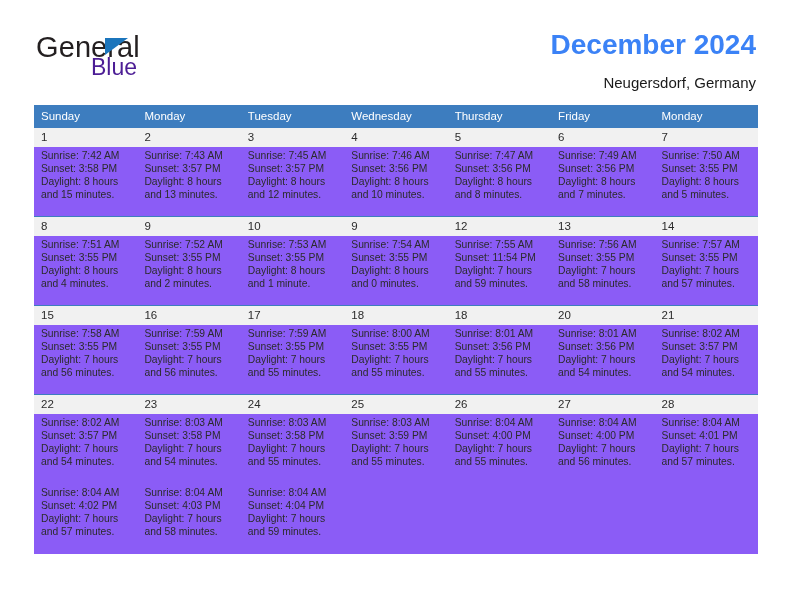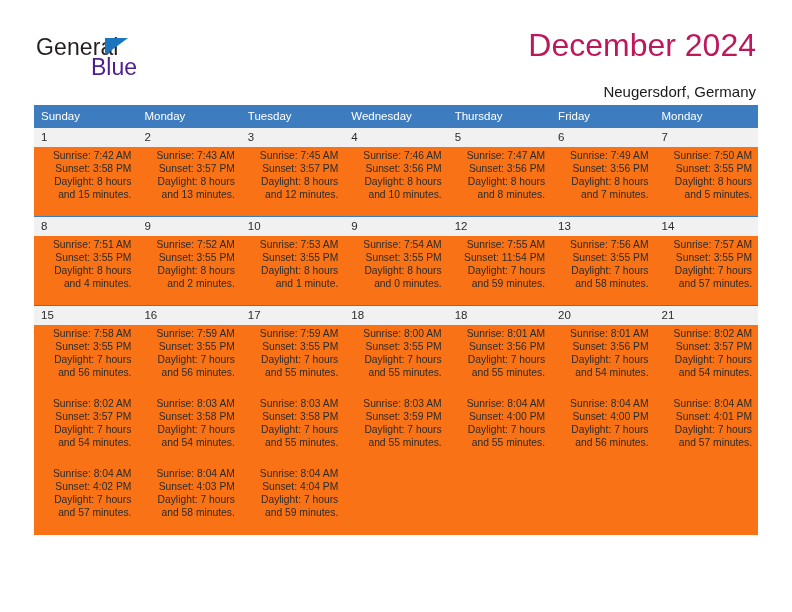--- a/index.html
+++ b/index.html
@@ -34,21 +34,21 @@
     position: absolute;
     left: 36px;
     top: 34px;
     width: 180px;
     height: 56px;
   }
   .brand-general {
     position: absolute;
     left: 0;
     top: 0;
-    font-size: 23px;
+    font-size: 29px;
     letter-spacing: .1px;
     color: #231f20;
     line-height: 26px;
     white-space: nowrap;
   }
   .brand-tri {
     position: absolute;
     left: 69px;
     top: 4px;
     width: 0;
@@ -66,28 +66,28 @@
     white-space: nowrap;
   }
 
   .title-block {
     position: absolute;
     right: 36px;
     top: 28px;
     text-align: right;
   }
   .cal-title {
-    font-size: 32px;
-    font-weight: normal;
-    color: #be185d;
+    font-size: 28px;
+    font-weight: bold;
+    color: #3b82f6;
     line-height: 34px;
     white-space: nowrap;
   }
   .cal-subtitle {
-    margin-top: 20px;
+    margin-top: 11px;
     font-size: 15px;
     color: #1a1a1a;
     line-height: 19px;
     white-space: nowrap;
   }
 
   
   .calendar {
     position: absolute;
     left: 34px;
@@ -118,26 +118,25 @@
     color: #2b2b2b;
     padding: 3px 0 3px 7px;
     height: 19px;
     box-sizing: border-box;
     vertical-align: top;
     white-space: nowrap;
   }
   tbody .daynum-row td.empty { color: transparent; }
 
   tbody .info-row td {
-    background: #f97316;
+    background: #8b5cf6;
     padding: 2px 6px 6px 7px;
     vertical-align: top;
     height: 70px;
     box-sizing: border-box;
-    text-align: right;
   }
   .info {
     font-size: 10.3px;
     line-height: 13.2px;
     color: #2b2b2b;
   }
   .info div { white-space: nowrap; }
 </style>
 </head>
 <body>
@@ -385,20 +384,29 @@
           <div>Sunrise: 8:02 AM</div>
           <div>Sunset: 3:57 PM</div>
           <div>Daylight: 7 hours</div>
           <div>and 54 minutes.</div>
         </div>
           </td>
       </tr>
     </tbody>
 
     <tbody>
+      <tr class="daynum-row">
+        <td>22</td>
+        <td>23</td>
+        <td>24</td>
+        <td>25</td>
+        <td>26</td>
+        <td>27</td>
+        <td>28</td>
+      </tr>
       <tr class="info-row">
         <td>
             <div class="info">
           <div>Sunrise: 8:02 AM</div>
           <div>Sunset: 3:57 PM</div>
           <div>Daylight: 7 hours</div>
           <div>and 54 minutes.</div>
         </div>
           </td>
         <td>

